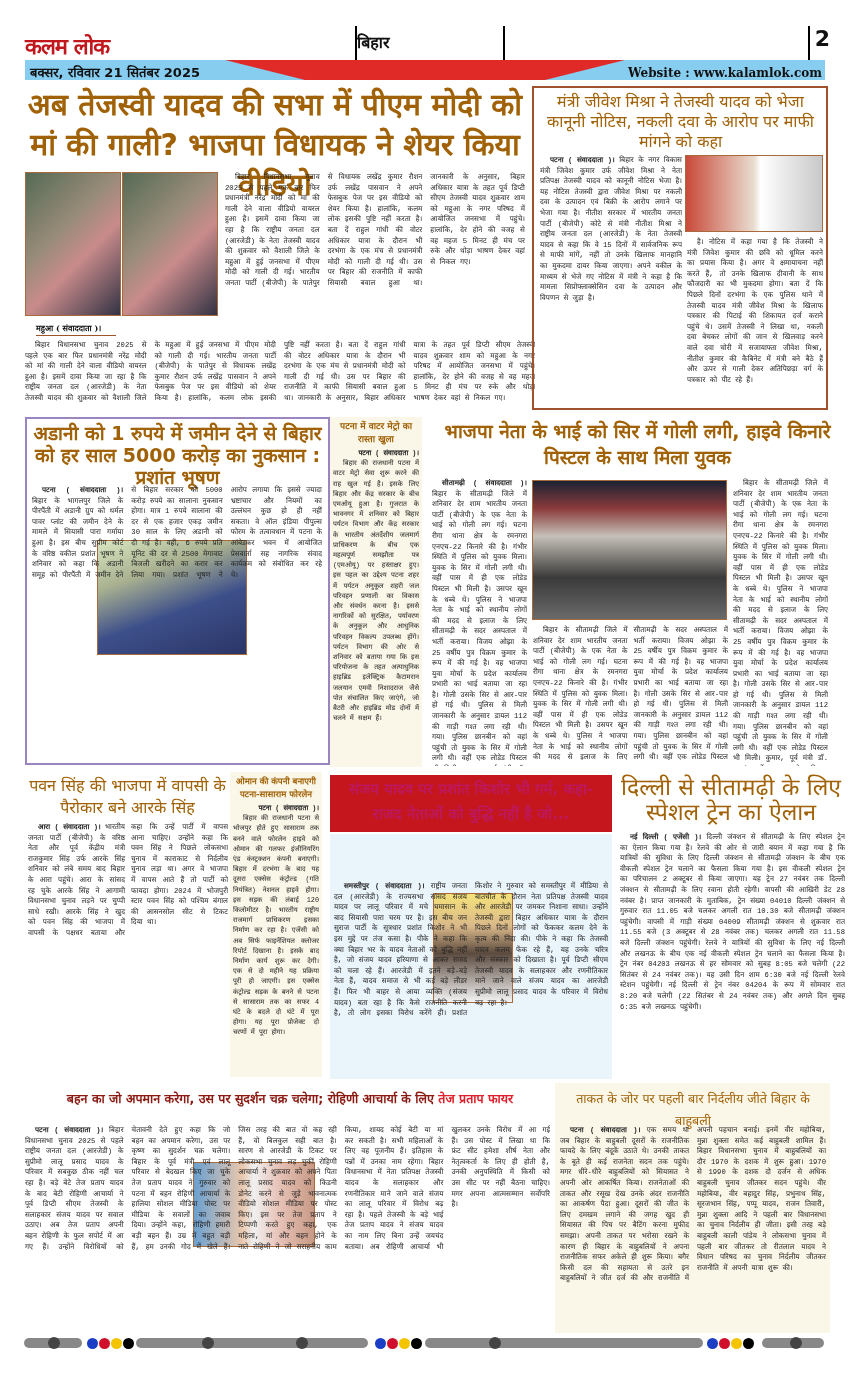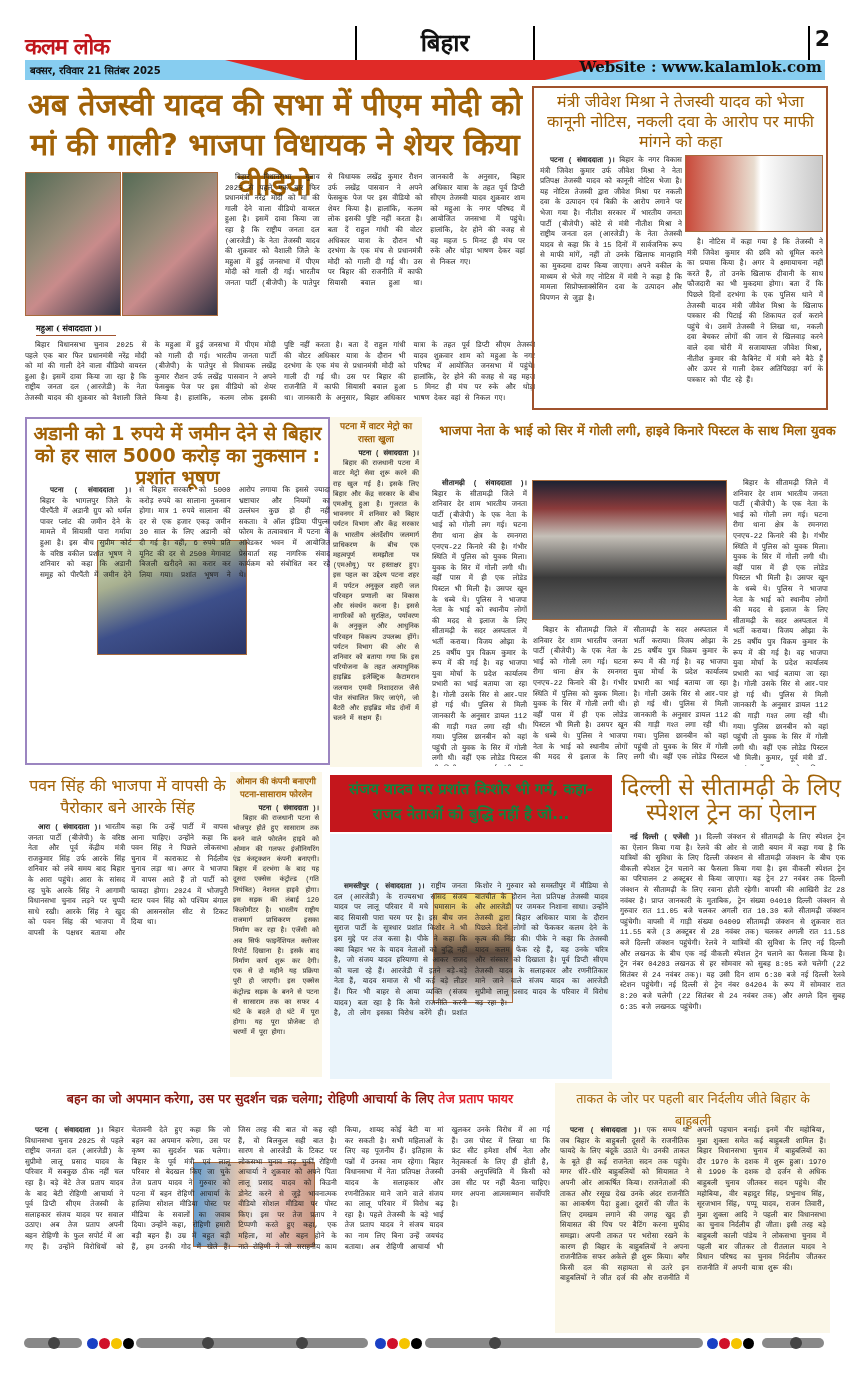--- a/index.html
+++ b/index.html
@@ -5,26 +5,26 @@
 *{box-sizing:border-box;margin:0;padding:0}
 body{width:850px;height:1376px;background:#fff;font-family:"DejaVu Serif",serif;color:#111;position:relative;overflow:hidden}
 .abs{position:absolute}
 .txt{font-family:Liberation Mono, monospace;font-size:7.2px;line-height:10.6px;text-align:justify;color:#222}
 .txt p{text-indent:10px}
 .hl{font-family:"DejaVu Sans",sans-serif;font-weight:bold;text-align:center;color:#a16207}
 .photo{background:linear-gradient(135deg,#556b55,#9a8c7a 40%,#c98b8b 60%,#334);border:1px solid #a86a3c}
 .dateline{font-weight:bold}
 
 .mast-logo{left:25px;top:30px;font-family:"DejaVu Sans",sans-serif;font-weight:bold;font-size:22px;color:#c0161c;letter-spacing:-1px}
-.mast-section{left:355px;top:26px;width:180px;text-align:center;font-family:"DejaVu Sans",sans-serif;font-weight:bold;font-size:24px;border-left:2px solid #000;border-right:2px solid #000;height:36px;line-height:34px}
+.mast-section{left:355px;top:26px;width:150px;text-align:left;font-family:"DejaVu Sans",sans-serif;font-weight:bold;font-size:16px;border-left:2px solid #000;border-right:2px solid #000;height:36px;line-height:34px}
 .mast-page{right:20px;top:26px;font-family:"DejaVu Sans",sans-serif;font-weight:bold;font-size:22px;border-left:2px solid #000;padding-left:5px;height:34px}
 .mast-band{left:25px;top:60px;width:800px;height:20px;background:#87cdf0}
 .mast-red{left:225px;top:60px;width:400px;height:20px;background:#e02a27;clip-path:polygon(0 0,100% 0,80% 100%,20% 100%)}
-.mast-date{left:30px;top:63px;font-size:10px;font-weight:bold;font-family:"DejaVu Sans",sans-serif}
-.mast-web{right:28px;top:58px;font-size:15px;font-weight:bold;font-family:"DejaVu Serif",serif}
+.mast-date{left:30px;top:63px;font-size:13px;font-weight:bold;font-family:"DejaVu Sans",sans-serif}
+.mast-web{right:28px;top:66px;font-size:12px;font-weight:bold;font-family:"DejaVu Serif",serif}
 .boxbrown{border:2px solid #a0522d}
 .boxpurple{border:2px solid #9b85c0}
 .cream{background:#fbf7e8}
 .lightblue{background:#eaf4fb}
 .redbanner{background:#c4161c;color:#fff}
 .colorbar{top:1338px;height:10px;border-radius:5px;background:#888}
 .knob{width:12px;height:12px;border-radius:50%;background:#444;position:absolute;top:-1px}
 .dot{width:11px;height:11px;border-radius:50%;position:absolute;top:1338px}
 </style>
 </head>
@@ -56,32 +56,32 @@
   <p><span class="dateline">पटना ( संवाददाता )।</span> <span>बिहार के नगर विकास मंत्री जिवेश कुमार उर्फ जीवेश मिश्रा ने नेता प्रतिपक्ष तेजस्वी यादव को कानूनी नोटिस भेजा है। यह नोटिस तेजस्वी द्वारा जीवेश मिश्रा पर नकली दवा के उत्पादन एवं बिक्री के आरोप लगाने पर भेजा गया है। नीतीश सरकार में भारतीय जनता पार्टी (बीजेपी) कोटे से मंत्री नीतीश मिश्रा ने राष्ट्रीय जनता दल (आरजेडी) के नेता तेजस्वी यादव से कहा कि वे 15 दिनों में सार्वजनिक रूप से माफी मांगें, नहीं तो उनके खिलाफ मानहानि का मुकदमा दायर किया जाएगा। अपने वकील के माध्यम से भेजे गए नोटिस में मंत्री ने कहा है कि मामला सिप्रोफ्लाक्सेसिन दवा के उत्पादन और विपणन से जुड़ा है।</span></p>
 </div>
 <div class="abs photo" style="left:685px;top:155px;width:138px;height:77px;background:linear-gradient(90deg,#c94a3a,#e9ddd0 50%,#fff 55%,#c8c8c8)"></div>
 <div class="abs txt" style="left:687px;top:237px;width:136px;height:170px;overflow:hidden">
   <p>है। नोटिस में कहा गया है कि तेजस्वी ने मंत्री जिवेश कुमार की छवि को धूमिल करने का प्रयास किया है। अगर वे क्षमायाचना नहीं करते हैं, तो उनके खिलाफ दीवानी के साथ फौजदारी का भी मुकदमा होगा। बता दें कि पिछले दिनों दरभंगा के एक पुलिस थाने में तेजस्वी यादव मंत्री जीवेश मिश्रा के खिलाफ पत्रकार की पिटाई की शिकायत दर्ज कराने पहुंचे थे। उसमें तेजस्वी ने लिखा था, नकली दवा बेचकर लोगों की जान से खिलवाड़ करने वाले दवा चोरी में सजायाफ्ता जीवेश मिश्रा, नीतीश कुमार की कैबिनेट में मंत्री बने बैठे हैं और ऊपर से गाली देकर अतिपिछड़ा वर्ग के पत्रकार को पीट रहे हैं।</p>
 </div>
 
 <div class="abs boxpurple" style="left:25px;top:417px;width:305px;height:348px;"></div>
 <div class="abs hl" style="left:30px;top:422px;width:295px;font-size:19px;line-height:22px">अडानी को 1 रुपये में जमीन देने से बिहार को हर साल 5000 करोड़ का नुकसान : प्रशांत भूषण</div>
 <div class="abs photo" style="left:97px;top:540px;width:150px;height:115px;background:linear-gradient(160deg,#d9e6c0,#a8b090 30%,#3d4f8a 60%,#2b3566)"></div>
-<div class="abs txt" style="left:40px;top:485px;width:290px;height:275px;column-count:3;column-gap:8px;overflow:hidden">
+<div class="abs txt" style="left:32px;top:485px;width:290px;height:275px;column-count:3;column-gap:8px;overflow:hidden">
   <p><span class="dateline">पटना ( संवाददाता )।</span> <span>बिहार के भागलपुर जिले के पीरपैंती में अडानी ग्रुप को थर्मल पावर प्लांट की जमीन देने के मामले में सियासी पारा गर्माया हुआ है। इस बीच सुप्रीम कोर्ट के वरिष्ठ वकील प्रशांत भूषण ने शनिवार को कहा कि अडानी समूह को पीरपैंती में जमीन देने से बिहार सरकार को 5000 करोड़ रुपये का सालाना नुकसान होगा। मात्र 1 रुपये सालाना की दर से एक हजार एकड़ जमीन 30 साल के लिए अडानी को दी गई है। वहीं, 6 रुपये प्रति यूनिट की दर से 2500 मेगावाट बिजली खरीदने का करार कर लिया गया। प्रशांत भूषण ने आरोप लगाया कि इससे ज्यादा भ्रष्टाचार और नियमों का उल्लंघन कुछ हो ही नहीं सकता। वे ऑल इंडिया पीपुल्स फोरम के तत्वावधान में पटना के आंबेडकर भवन में आयोजित प्रेसवार्ता सह नागरिक संवाद कार्यक्रम को संबोधित कर रहे थे।</span></p>
 </div>
 
 <div class="abs cream" style="left:330px;top:417px;width:92px;height:350px"></div>
 <div class="abs hl" style="left:332px;top:420px;width:88px;font-size:9px;line-height:13px;font-weight:bold;font-family:'DejaVu Serif',serif">पटना में वाटर मेट्रो का रास्ता खुला</div>
 <div class="abs txt" style="left:333px;top:448px;width:86px;height:312px;overflow:hidden;font-size:6.8px;line-height:10.2px">
   <p style="text-align:right"><span class="dateline">पटना ( संवाददाता )।</span></p>
   <p>बिहार की राजधानी पटना में वाटर मेट्रो सेवा शुरू करने की राह खुल गई है। इसके लिए बिहार और केंद्र सरकार के बीच एमओयू हुआ है। गुजरात के भावनगर में शनिवार को बिहार पर्यटन विभाग और केंद्र सरकार के भारतीय अंतर्देशीय जलमार्ग प्राधिकरण के बीच एक महत्वपूर्ण समझौता पत्र (एमओयू) पर हस्ताक्षर हुए। इस पहल का उद्देश्य पटना शहर में पर्यटन अनुकूल शहरी जल परिवहन प्रणाली का विकास और संवर्धन करना है। इससे नागरिकों को सुरक्षित, पर्यावरण के अनुकूल और आधुनिक परिवहन विकल्प उपलब्ध होंगे। पर्यटन विभाग की ओर से शनिवार को बताया गया कि इस परियोजना के तहत अत्याधुनिक हाइब्रिड इलेक्ट्रिक कैटामरान जलयान एमवी निशादराज जैसे पोत संचालित किए जाएंगे, जो बैटरी और हाइब्रिड मोड दोनों में चलने में सक्षम हैं।</p>
 </div>
 
-<div class="abs hl" style="left:430px;top:418px;width:415px;font-size:13px;line-height:26px">भाजपा नेता के भाई को सिर में गोली लगी, हाइवे किनारे पिस्टल के साथ मिला युवक</div>
+<div class="abs hl" style="left:430px;top:418px;width:415px;font-size:19px;line-height:26px">भाजपा नेता के भाई को सिर में गोली लगी, हाइवे किनारे पिस्टल के साथ मिला युवक</div>
 <div class="abs photo" style="left:532px;top:480px;width:195px;height:140px;background:linear-gradient(180deg,#1c2233,#8b3b3b 20%,#c5c0b8 40%,#3a3a3a 70%,#6a6a6a)"></div>
 <div class="abs txt" style="left:432px;top:478px;width:95px;height:288px;overflow:hidden">
   <p><span class="dateline">सीतामढ़ी ( संवाददाता )।</span> <span>बिहार के सीतामढ़ी जिले में शनिवार देर शाम भारतीय जनता पार्टी (बीजेपी) के एक नेता के भाई को गोली लग गई। घटना रीगा थाना क्षेत्र के रमनगरा एनएच-22 किनारे की है। गंभीर स्थिति में पुलिस को युवक मिला। युवक के सिर में गोली लगी थी। वहीं पास में ही एक लोडेड पिस्टल भी मिली है। उसपर खून के धब्बे थे। पुलिस ने भाजपा नेता के भाई को स्थानीय लोगों की मदद से इलाज के लिए सीतामढ़ी के सदर अस्पताल में भर्ती कराया। विजय ओझा के 25 वर्षीय पुत्र विक्रम कुमार के रूप में की गई है। वह भाजपा युवा मोर्चा के प्रदेश कार्यालय प्रभारी का भाई बताया जा रहा है। गोली उसके सिर से आर-पार हो गई थी। पुलिस से मिली जानकारी के अनुसार डायल 112 की गाड़ी गश्त लगा रही थी। गया। पुलिस छानबीन को वहां पहुंची तो युवक के सिर में गोली लगी थी। वहीं एक लोडेड पिस्टल भी मिली। कुमार, पूर्व मंत्री डॉ. रामचंद्र पूर्वे, भाजपा नेता विशाल कुमार अस्पताल पहुंचकर मामले की जानकारी ली। एसडीपीओ सदर 2 आशीष आनंद भी घटनास्थल पर पहुंचे और जांच की। उन्होंने बताया कि गोली कैसे लगी है अबतक यह स्पष्ट नहीं हुआ है। मौके से खून लगी पिस्टल बरामद की गई है।</span></p>
 </div>
 <div class="abs txt" style="left:533px;top:625px;width:195px;height:140px;column-count:2;column-gap:6px;overflow:hidden">
   <p>बिहार के सीतामढ़ी जिले में शनिवार देर शाम भारतीय जनता पार्टी (बीजेपी) के एक नेता के भाई को गोली लग गई। घटना रीगा थाना क्षेत्र के रमनगरा एनएच-22 किनारे की है। गंभीर स्थिति में पुलिस को युवक मिला। युवक के सिर में गोली लगी थी। वहीं पास में ही एक लोडेड पिस्टल भी मिली है। उसपर खून के धब्बे थे। पुलिस ने भाजपा नेता के भाई को स्थानीय लोगों की मदद से इलाज के लिए सीतामढ़ी के सदर अस्पताल में भर्ती कराया। विजय ओझा के 25 वर्षीय पुत्र विक्रम कुमार के रूप में की गई है। वह भाजपा युवा मोर्चा के प्रदेश कार्यालय प्रभारी का भाई बताया जा रहा है। गोली उसके सिर से आर-पार हो गई थी। पुलिस से मिली जानकारी के अनुसार डायल 112 की गाड़ी गश्त लगा रही थी। गया। पुलिस छानबीन को वहां पहुंची तो युवक के सिर में गोली लगी थी। वहीं एक लोडेड पिस्टल भी मिली। कुमार, पूर्व मंत्री डॉ. रामचंद्र पूर्वे, भाजपा नेता विशाल कुमार अस्पताल पहुंचकर मामले की जानकारी ली। एसडीपीओ सदर 2 आशीष आनंद भी घटनास्थल पर पहुंचे और जांच की। उन्होंने बताया कि गोली कैसे लगी है अबतक यह स्पष्ट नहीं हुआ है। मौके से खून लगी पिस्टल बरामद की गई है।</p>
 </div>
 <div class="abs txt" style="left:733px;top:478px;width:95px;height:288px;overflow:hidden">
   <p>बिहार के सीतामढ़ी जिले में शनिवार देर शाम भारतीय जनता पार्टी (बीजेपी) के एक नेता के भाई को गोली लग गई। घटना रीगा थाना क्षेत्र के रमनगरा एनएच-22 किनारे की है। गंभीर स्थिति में पुलिस को युवक मिला। युवक के सिर में गोली लगी थी। वहीं पास में ही एक लोडेड पिस्टल भी मिली है। उसपर खून के धब्बे थे। पुलिस ने भाजपा नेता के भाई को स्थानीय लोगों की मदद से इलाज के लिए सीतामढ़ी के सदर अस्पताल में भर्ती कराया। विजय ओझा के 25 वर्षीय पुत्र विक्रम कुमार के रूप में की गई है। वह भाजपा युवा मोर्चा के प्रदेश कार्यालय प्रभारी का भाई बताया जा रहा है। गोली उसके सिर से आर-पार हो गई थी। पुलिस से मिली जानकारी के अनुसार डायल 112 की गाड़ी गश्त लगा रही थी। गया। पुलिस छानबीन को वहां पहुंची तो युवक के सिर में गोली लगी थी। वहीं एक लोडेड पिस्टल भी मिली। कुमार, पूर्व मंत्री डॉ. रामचंद्र पूर्वे, भाजपा नेता विशाल कुमार अस्पताल पहुंचकर मामले की जानकारी ली। एसडीपीओ सदर 2 आशीष आनंद भी घटनास्थल पर पहुंचे और जांच की। उन्होंने बताया कि गोली कैसे लगी है अबतक यह स्पष्ट नहीं हुआ है। मौके से खून लगी पिस्टल बरामद की गई है।</p>
 </div>
@@ -92,21 +92,21 @@
 </div>
 
 <div class="abs cream" style="left:230px;top:772px;width:92px;height:305px"></div>
 <div class="abs hl" style="left:232px;top:775px;width:88px;font-size:8.5px;line-height:13px;font-weight:bold;font-family:'DejaVu Serif',serif">ओमान की कंपनी बनाएगी पटना-सासाराम फोरलेन</div>
 <div class="abs txt" style="left:233px;top:803px;width:86px;height:270px;overflow:hidden;font-size:6.8px;line-height:10.2px">
   <p style="text-align:right"><span class="dateline">पटना ( संवाददाता )।</span></p>
   <p>बिहार की राजधानी पटना से भोजपुर होते हुए सासाराम तक बनने वाले फोरलेन हाइवे को ओमान की गलफर इंजीनियरिंग एंड कंस्ट्रक्शन कंपनी बनाएगी। बिहार में दरभंगा के बाद यह दूसरा एक्सेस कंट्रोल्ड (गति नियंत्रित) नेशनल हाइवे होगा। इस सड़क की लंबाई 120 किलोमीटर है। भारतीय राष्ट्रीय राजमार्ग प्राधिकरण इसका निर्माण कर रहा है। एजेंसी को अब सिर्फ फाइनेंशियल क्लोजर रिपोर्ट दिखाना है। इसके बाद निर्माण कार्य शुरू कर देगी। एक से दो महीने यह प्रक्रिया पूरी हो जाएगी। इस एक्सेस कंट्रोल्ड सड़क के बनने से पटना से सासाराम तक का सफर 4 घंटे के बदले दो घंटे में पूरा होगा। यह पूरा प्रोजेक्ट दो चरणों में पूरा होगा।</p>
 </div>
 
 <div class="abs redbanner" style="left:330px;top:775px;width:282px;height:57px"></div>
-<div class="abs hl" style="left:332px;top:777px;width:278px;font-size:15px;line-height:25px;color:#15803d">संजय यादव पर प्रशांत किशोर भी गर्म, कहा- राजद नेताओं को बुद्धि नहीं है जो...</div>
+<div class="abs hl" style="left:332px;top:777px;width:278px;font-size:15px;line-height:25px;color:#be185d">संजय यादव पर प्रशांत किशोर भी गर्म, कहा- राजद नेताओं को बुद्धि नहीं है जो...</div>
 <div class="abs lightblue" style="left:330px;top:834px;width:282px;height:245px"></div>
 <div class="abs photo" style="left:433px;top:893px;width:80px;height:110px;background:linear-gradient(180deg,#f5e27a,#d9b88a 30%,#5b4a3e 55%,#f4f4f4)"></div>
 <div class="abs txt" style="left:334px;top:881px;width:274px;height:236px;column-count:2;column-gap:8px;overflow:hidden">
   <p><span class="dateline">समस्तीपुर ( संवाददाता )।</span> <span>राष्ट्रीय जनता दल (आरजेडी) के राज्यसभा सांसद संजय यादव पर लालू परिवार में मचे घमासान के बाद सियासी पारा चरम पर है। इस बीच जन सुराज पार्टी के सूत्रधार प्रशांत किशोर ने भी इस मुद्दे पर तंज कसा है। पीके ने कहा कि क्या बिहार भर के यादव नेताओं को बुद्धि नहीं है, जो संजय यादव हरियाणा से आकर राजद को चला रहे हैं। आरजेडी में इतने बड़े-बड़े नेता हैं, यादव समाज से भी कई बड़े लीडर हैं। फिर भी बाहर से आया व्यक्ति (संजय यादव) बता रहा है कि कैसे राजनीति करनी है, तो लोग इसका विरोध करेंगे ही। प्रशांत किशोर ने गुरुवार को समस्तीपुर में मीडिया से बातचीत के दौरान नेता प्रतिपक्ष तेजस्वी यादव और आरजेडी पर जमकर निशाना साधा। उन्होंने तेजस्वी द्वारा बिहार अधिकार यात्रा के दौरान पिछले दिनों लोगों को फेंककर कलम देने के कृत्य की निंदा की। पीके ने कहा कि तेजस्वी यादव कलम फेंक रहे हैं, यह उनके चरित्र और संस्कार को दिखाता है। पूर्व डिप्टी सीएम तेजस्वी यादव के सलाहकार और रणनीतिकार माने जाने वाले संजय यादव का आरजेडी सुप्रीमो लालू प्रसाद यादव के परिवार में विरोध बढ़ रहा है।</span></p>
 </div>
 
 <div class="abs hl" style="left:617px;top:775px;width:228px;font-size:23px;line-height:25px;font-weight:normal">दिल्ली से सीतामढ़ी के लिए स्पेशल ट्रेन का ऐलान</div>
 <div class="abs txt" style="left:620px;top:832px;width:225px;height:245px;overflow:hidden">
   <p><span class="dateline">नई दिल्ली ( एजेंसी )।</span> <span>दिल्ली जंक्शन से सीतामढ़ी के लिए स्पेशल ट्रेन का ऐलान किया गया है। रेलवे की ओर से जारी बयान में कहा गया है कि यात्रियों की सुविधा के लिए दिल्ली जंक्शन से सीतामढ़ी जंक्शन के बीच एक वीकली स्पेशल ट्रेन चलाने का फैसला किया गया है। इस वीकली स्पेशल ट्रेन का परिचालन 2 अक्टूबर से किया जाएगा। यह ट्रेन 27 नवंबर तक दिल्ली जंक्शन से सीतामढ़ी के लिए रवाना होती रहेगी। वापसी की आखिरी डेट 28 नवंबर है। प्राप्त जानकारी के मुताबिक, ट्रेन संख्या 04010 दिल्ली जंक्शन से गुरुवार रात 11.05 बजे चलकर अगली रात 10.30 बजे सीतामढ़ी जंक्शन पहुंचेगी। वापसी में गाड़ी संख्या 04009 सीतामढ़ी जंक्शन से शुक्रवार रात 11.55 बजे (3 अक्टूबर से 28 नवंबर तक) चलकर अगली रात 11.58 बजे दिल्ली जंक्शन पहुंचेगी। रेलवे ने यात्रियों की सुविधा के लिए नई दिल्ली और लखनऊ के बीच एक नई वीकली स्पेशल ट्रेन चलाने का फैसला किया है। ट्रेन नंबर 04203 लखनऊ से हर सोमवार को सुबह 8:05 बजे चलेगी (22 सितंबर से 24 नवंबर तक)। यह उसी दिन शाम 6:30 बजे नई दिल्ली रेलवे स्टेशन पहुंचेगी। नई दिल्ली से ट्रेन नंबर 04204 के रूप में सोमवार रात 8:20 बजे चलेगी (22 सितंबर से 24 नवंबर तक) और अगले दिन सुबह 6:35 बजे लखनऊ पहुंचेगी।</span></p>
 </div>

